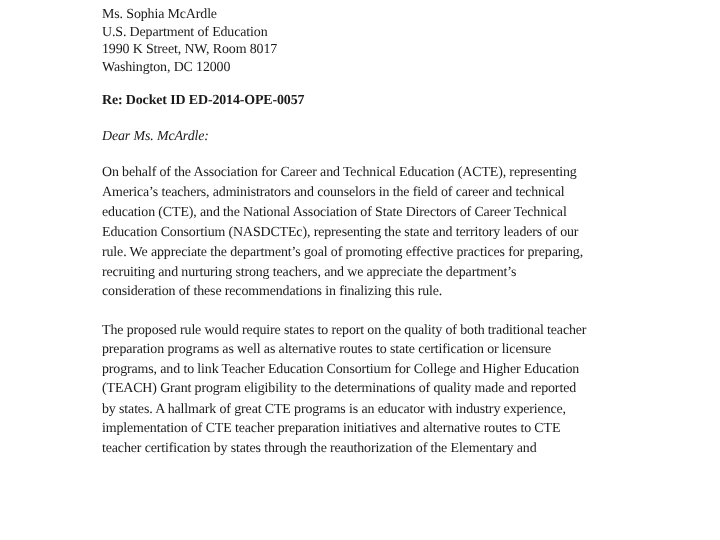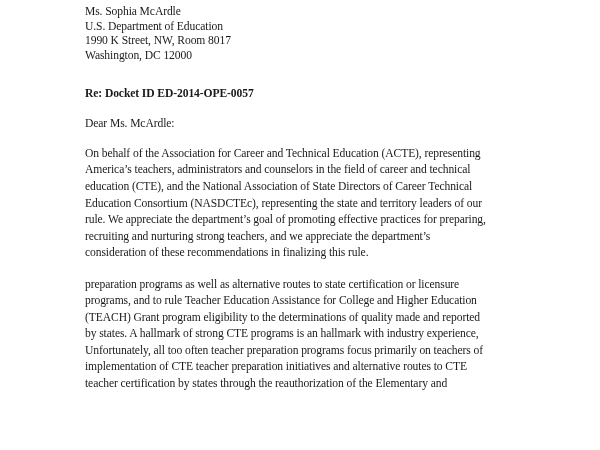--- a/index.html
+++ b/index.html
@@ -4,23 +4,23 @@
 <style>
   html, body { margin:0; padding:0; background:#ffffff; }
   body { width:600px; height:450px; overflow:hidden; position:relative; }
   .page {
     position:absolute; left:85px; top:5px; width:480px;
     font-family:"Liberation Serif","DejaVu Serif",serif;
     font-size:11.6px; line-height:14.6px; color:#1a1a1a;
     letter-spacing:-0.1px;
   }
   .line { white-space:nowrap; display:block; }
-  .addr { margin-bottom:24px; }
+  .addr { margin-bottom:14px; }
   .re { font-weight:bold; margin-bottom:14.6px; }
-  .salutation { margin-bottom:14.6px; }
+  .salutation { margin-bottom:14.6px;font-style:italic; }
   .para { margin-bottom:14.6px; line-height:16.6px; }
 </style>
 </head>
 <body>
 
 <div class="page">
   <div class="addr">
     <span class="line">Ms. Sophia McArdle</span>
     <span class="line">U.S. Department of Education</span>
     <span class="line">1990 K Street, NW, Room 8017</span>
@@ -35,21 +35,21 @@
     <span class="line">On behalf of the Association for Career and Technical Education (ACTE), representing</span>
     <span class="line">America’s teachers, administrators and counselors in the field of career and technical</span>
     <span class="line">education (CTE), and the National Association of State Directors of Career Technical</span>
     <span class="line">Education Consortium (NASDCTEc), representing the state and territory leaders of our</span>
     <span class="line">rule. We appreciate the department’s goal of promoting effective practices for preparing,</span>
     <span class="line">recruiting and nurturing strong teachers, and we appreciate the department’s</span>
     <span class="line">consideration of these recommendations in finalizing this rule.</span>
   </div>
 
   <div class="para">
+    <span class="line">The proposed rule would require states to report on the quality of both traditional teacher</span>
     <span class="line">preparation programs as well as alternative routes to state certification or licensure</span>
-    <span class="line">programs, and to rule Teacher Education Assistance for College and Higher Education</span>
+    <span class="line">programs, and to link Teacher Education Consortium for College and Higher Education</span>
     <span class="line">(TEACH) Grant program eligibility to the determinations of quality made and reported</span>
-    <span class="line">by states. A hallmark of strong CTE programs is an hallmark with industry experience,</span>
-    <span class="line">Unfortunately, all too often teacher preparation programs focus primarily on teachers of</span>
+    <span class="line">by states. A hallmark of great CTE programs is an educator with industry experience,</span>
     <span class="line">implementation of CTE teacher preparation initiatives and alternative routes to CTE</span>
     <span class="line">teacher certification by states through the reauthorization of the Elementary and</span>
   </div>
 </div>
 
 </body></html>

